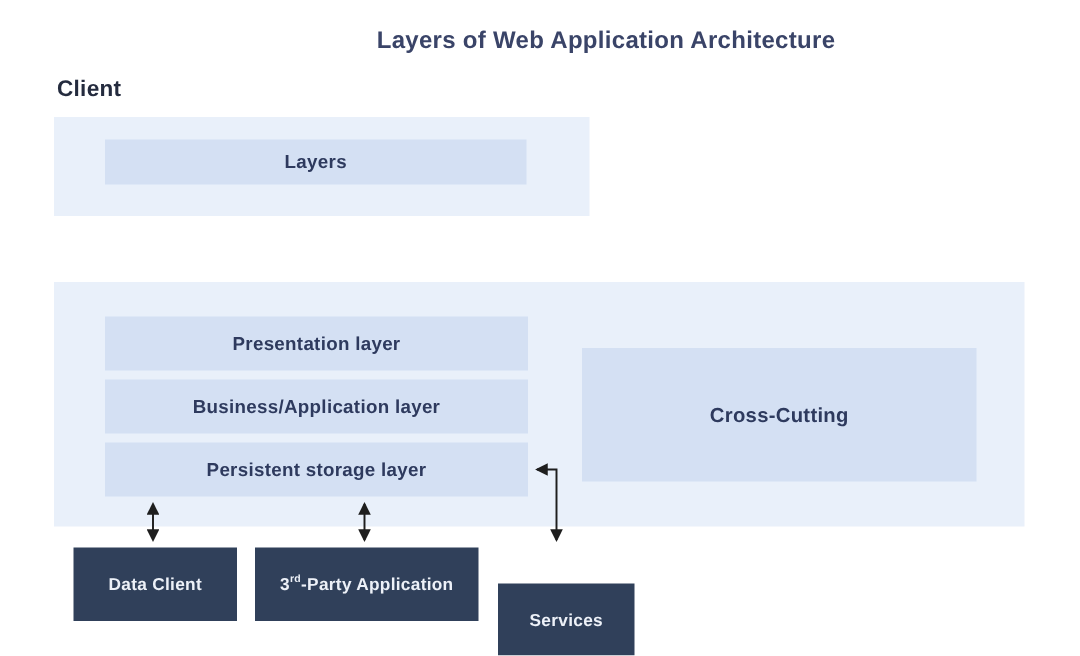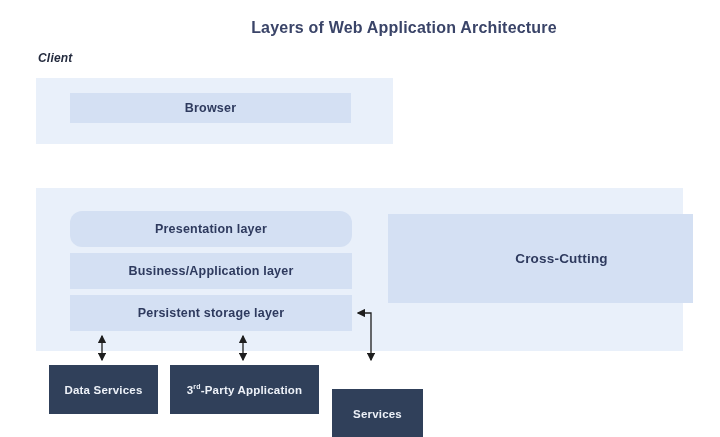--- a/index.html
+++ b/index.html
@@ -16,40 +16,39 @@
   html,body{margin:0;padding:0;background:var(--page_bg);}
   .canvas{
     position:relative;width:720px;height:437px;background:var(--page_bg);
     font-family:"Liberation Sans","DejaVu Sans",sans-serif;overflow:hidden;
   }
   .title{
     position:absolute;left:0;top:19px;width:720px;text-align:center;
     font-size:16px;font-weight:700;color:var(--title_text);letter-spacing:.2px;margin-left:44px;
   }
   .section-label{
-    position:absolute;font-size:12px;font-weight:700;color:var(--label_text);
+    position:absolute;font-size:15px;font-weight:700;color:var(--label_text);
     letter-spacing:.2px;
-    font-style:italic;
   }
   .client-label{left:38px;top:51px;}
   .server-label{left:38px;top:163px;margin-top:40px;}
   .container{position:absolute;background:var(--container_bg);}
   .client-container{left:36px;top:78px;width:357px;height:66px;}
   .server-container{left:36px;top:188px;width:647px;height:163px;}
   .box{
     position:absolute;background:var(--box_bg);color:var(--box_text);
     display:flex;align-items:center;justify-content:center;
     font-size:12.5px;font-weight:700;letter-spacing:.2px;
   }
   .browser-box{left:70px;top:93px;width:281px;height:30px;}
   .layer{left:70px;width:282px;height:36px;}
-  .layer-0{top:211px;border-radius:12px;}
+  .layer-0{top:211px;}
   .layer-1{top:253px;}
   .layer-2{top:295px;}
-  .crosscut-box{left:388px;top:214px;width:263px;height:89px;font-size:13.5px;padding-left:42px;}
+  .crosscut-box{left:388px;top:232px;width:263px;height:89px;font-size:13.5px;}
   .dark-box{
     position:absolute;top:365px;height:49px;background:var(--dark_box_bg);
     color:var(--dark_box_text);display:flex;align-items:center;justify-content:center;
     font-size:11.5px;font-weight:700;letter-spacing:.2px;
   }
   .dark-box-data-sources{left:49px;width:109px;}
   .dark-box-third-party{left:170px;width:149px;}
   .dark-box-services{left:332px;width:91px;margin-top:24px;}
   .sup{font-size:7px;vertical-align:top;position:relative;top:-1px;}
   .arrow-overlay{position:absolute;left:0;top:0;width:720px;height:437px;pointer-events:none;}
@@ -58,30 +57,30 @@
 </style>
 </head>
 <body>
 
 <div class="canvas">
 
   <div class="title">Layers of Web Application Architecture</div>
 
   <div class="section-label client-label">Client</div>
   <div class="container client-container"></div>
-  <div class="box browser-box">Browser</div>
+  <div class="box browser-box">Layers</div>
 
   <div class="section-label server-label">Server</div>
   <div class="container server-container"></div>
   <div class="box layer layer-0">Presentation layer</div>
   <div class="box layer layer-2">Persistent storage layer</div>
   <div class="box layer layer-1">Business/Application layer</div>
   <div class="box crosscut-box">Cross-Cutting</div>
 
-  <div class="dark-box dark-box-data-sources">Data Services</div>
+  <div class="dark-box dark-box-data-sources">Data Client</div>
   <div class="dark-box dark-box-third-party">
     <span><span>3</span><span class="sup">rd</span><span>-Party Application</span></span>
   </div>
   <div class="dark-box dark-box-services">Services</div>
 
   <svg class="arrow-overlay" viewBox="0 0 720 437" xmlns="http://www.w3.org/2000/svg">
     <defs>
       <marker id="ah" viewBox="0 0 10 10" refX="8.5" refY="5" markerWidth="6.5" markerHeight="6.5" orient="auto-start-reverse">
         <path class="ah" d="M0,0 L10,5 L0,10 z"></path>
       </marker>

